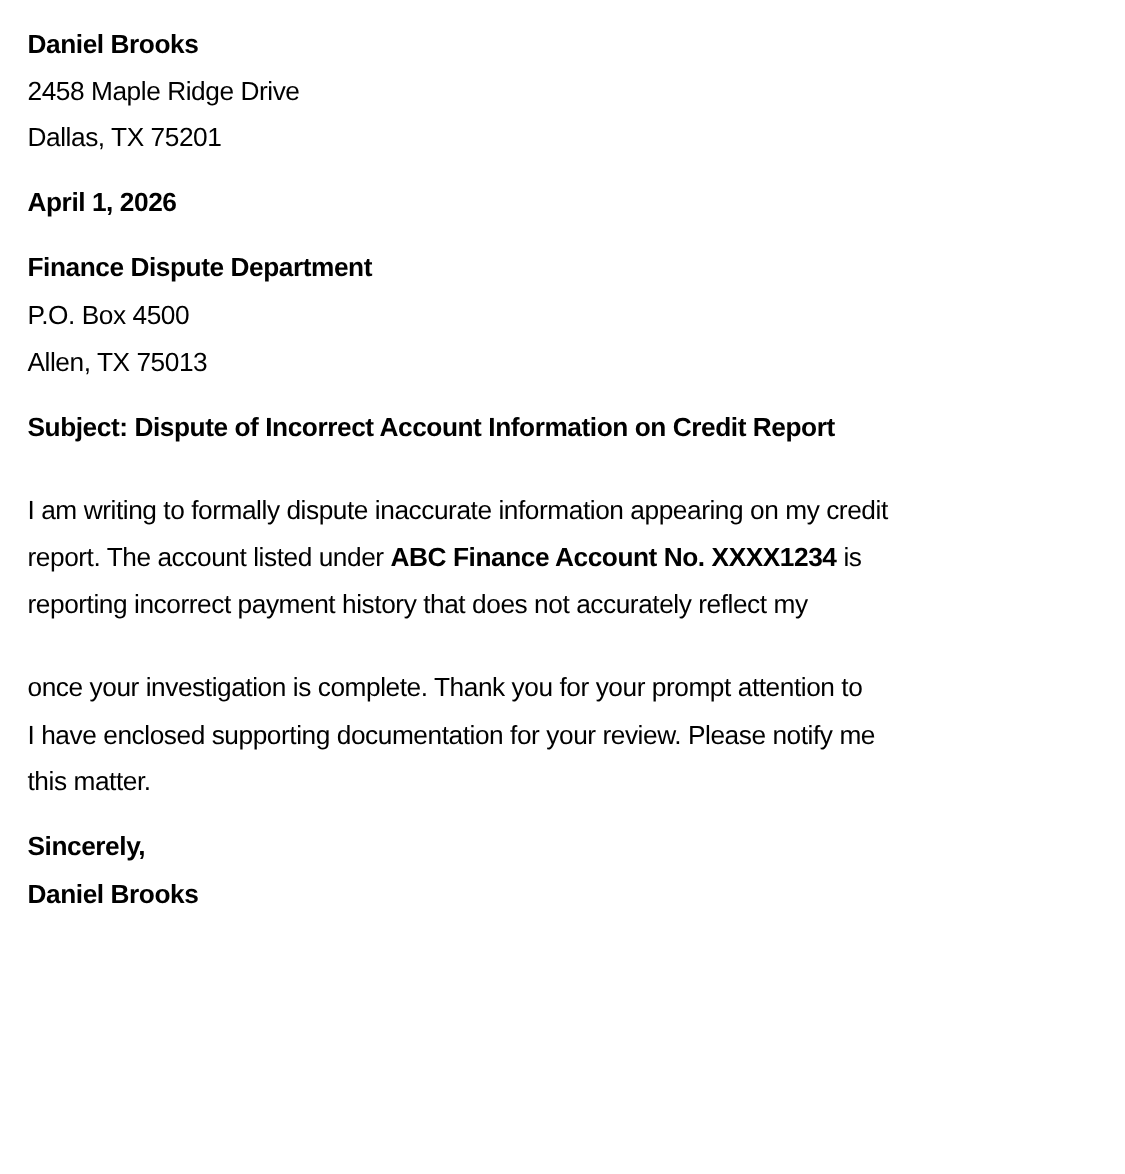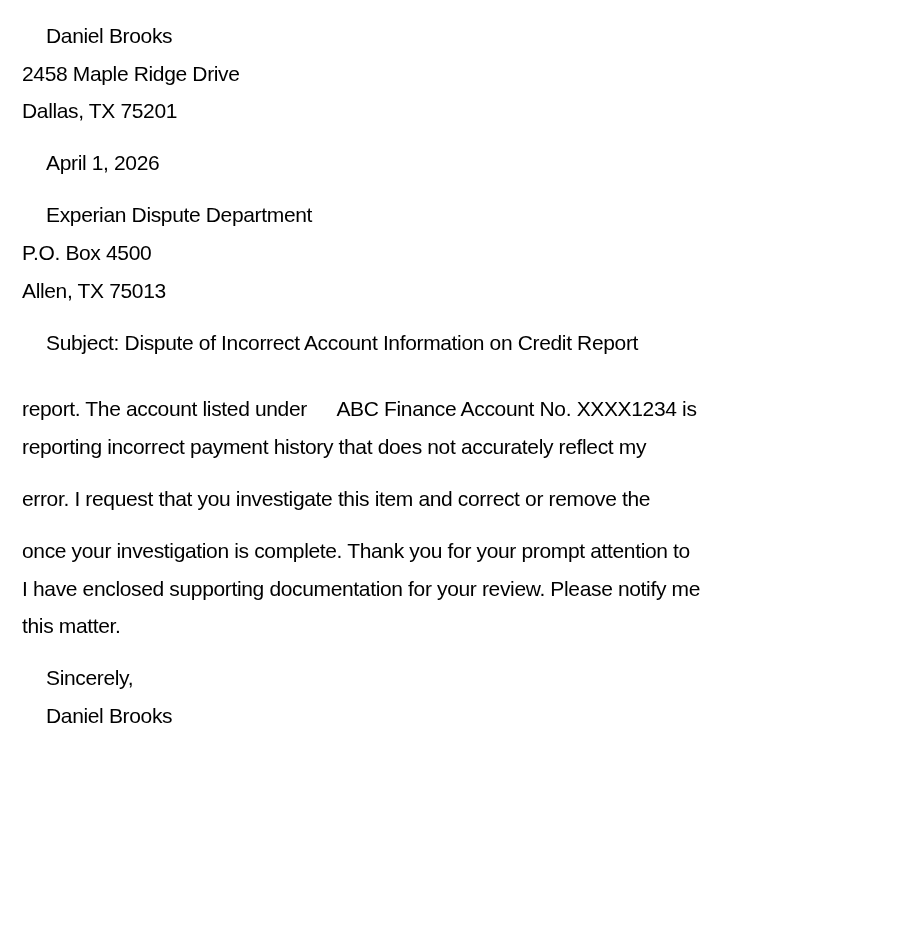--- a/index.html
+++ b/index.html
@@ -19,21 +19,21 @@
       padding: 17px 22px 0 22px;
       box-sizing: border-box;
       width: 900px;
     }
     .line {
       font-size: 21px;
       line-height: 37.6px;
       white-space: nowrap;
       letter-spacing: -0.35px;
     }
-    .bold { font-weight: normal; margin-left: 24px; }
+    .bold { font-weight: bold; }
     .gap { height: 14.5px; }
     .block { margin: 0; }
   </style>
 </head>
 <body>
 
 <div class="page">
 
   <div class="block">
     <div class="line bold">Daniel Brooks</div>
@@ -41,43 +41,43 @@
     <div class="line">Dallas, TX 75201</div>
   </div>
 
   <div class="gap"></div>
 
   <div class="line bold">April 1, 2026</div>
 
   <div class="gap"></div>
 
   <div class="block">
-    <div class="line bold">Experian Dispute Department</div>
+    <div class="line bold">Finance Dispute Department</div>
     <div class="line">P.O. Box 4500</div>
     <div class="line">Allen, TX 75013</div>
   </div>
 
   <div class="gap"></div>
 
   <div class="line bold">Subject: Dispute of Incorrect Account Information on Credit Report</div>
 
   <div class="gap"></div>
 
 
   <div class="gap"></div>
 
   <div class="block">
+    <div class="line">I am writing to formally dispute inaccurate information appearing on my credit</div>
     <div class="line"><span>report. The account listed under </span><span class="bold">ABC Finance Account No. XXXX1234</span><span> is</span></div>
     <div class="line">reporting incorrect payment history that does not accurately reflect my</div>
   </div>
 
   <div class="gap"></div>
 
   <div class="block">
-    <div class="line">error. I request that you investigate this item and correct or remove the</div>
   </div>
 
   <div class="gap"></div>
 
   <div class="block">
     <div class="line">once your investigation is complete. Thank you for your prompt attention to</div>
     <div class="line">I have enclosed supporting documentation for your review. Please notify me</div>
     <div class="line">this matter.</div>
   </div>
 

